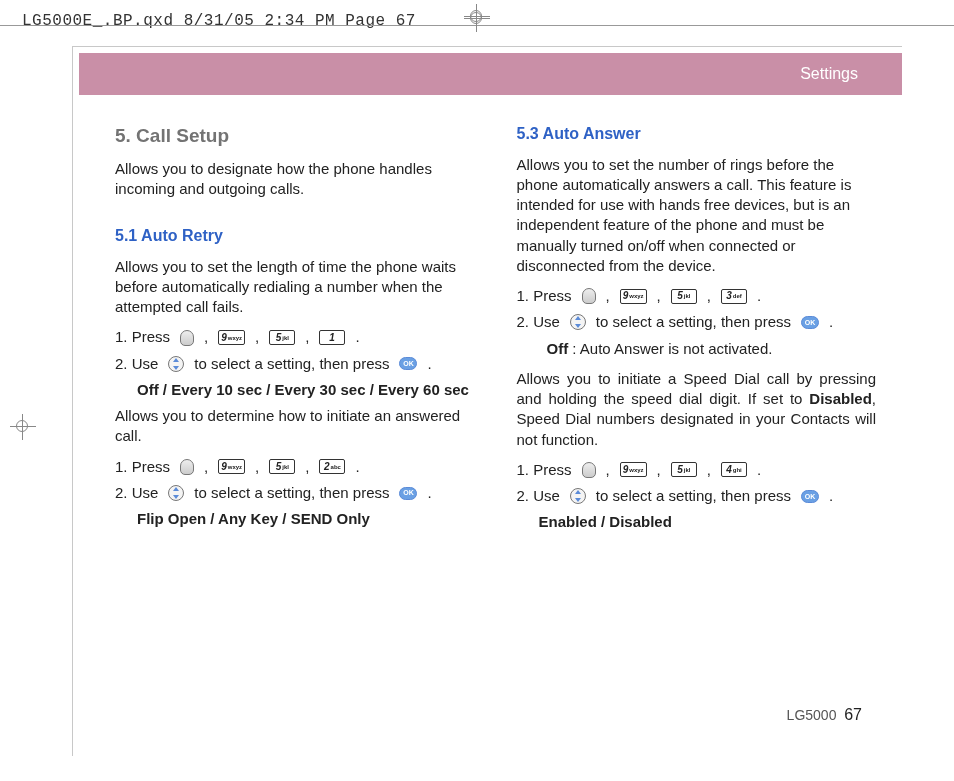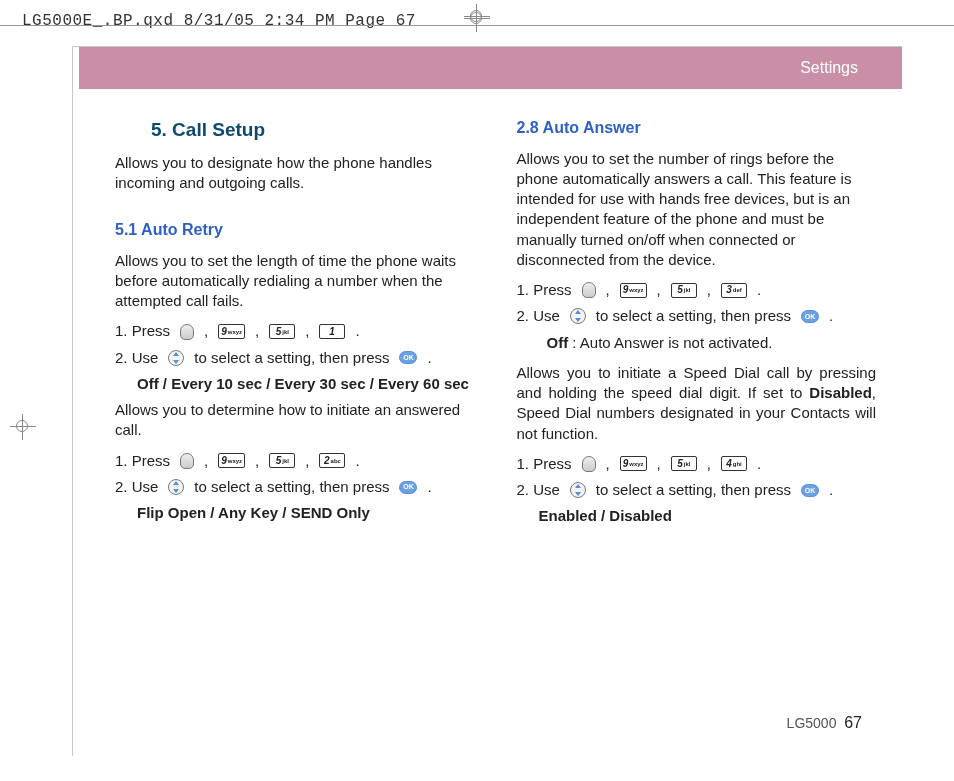--- a/index.html
+++ b/index.html
@@ -46,44 +46,44 @@
 
   .page {
     position: absolute;
     top: 46px;
     left: 72px;
     width: 830px;
     height: 710px;
     border-left: 1px solid #c8c8c8;
     border-top: 1px solid #c8c8c8;
     padding-left: 6px;
+    padding-top: 6px;
   }
   .banner {
     width: 823px;
     height: 42px;
     background: #c98fa7;
     display:flex;
     align-items:center;
     justify-content:flex-end;
     padding-right: 44px;
     color:#fff;
     font-size:16px;
   }
   .columns {
     display:flex;
     gap: 42px;
     padding: 28px 26px 0 36px;
   }
   .col { width: 360px; font-size: 15px; line-height: 1.35; }
   h2.section {
-    color:#0c4a6e;
+    color:#737373;
     font-size:19px;
     font-weight:bold;
     margin-bottom:10px;
-    margin-left:36px;
   }
   h3.sub {
     color:#2e61c5;
     font-size:16px;
     font-weight:bold;
     margin-top:26px;
     margin-bottom:10px;
   }
   .col p { margin-bottom:10px; }
   .step { margin-bottom:6px; display:flex; flex-wrap:wrap; align-items:center; gap:10px; }
@@ -122,21 +122,21 @@
   }
   .nav::before { top:1px; border-bottom:4px solid #5b8bd8; width:0; height:0;}
   .nav::after { bottom:1px; border-top:4px solid #5b8bd8; width:0; height:0;}
   .ok {
     display:inline-flex; width:18px; height:13px; border:1px solid #5b8bd8; border-radius:7px;
     background:#6aa0e4; color:#fff; font-size:7px; font-weight:bold; align-items:center; justify-content:center;
     vertical-align:middle;
   }
   .footer {
     position:absolute;
-    bottom:24px;
+    bottom:32px;
     right:40px;
     font-size:14px;
     color:#555;
   }
   .footer .pn { color:#222; font-size:16px; }
   b { font-weight:bold; }
 </style>
 </head>
 <body>
 
@@ -219,21 +219,21 @@
         <span>2. Use</span>
         <span class="nav"></span>
         <span>to select a setting, then press</span>
         <span class="ok">OK</span>
           <span>.</span>
       </div>
       <div class="opts">Flip Open / Any Key / SEND Only</div>
     </div>
 
     <div class="col">
-      <h3 class="sub" style="margin-top:0">2.8 Auto Answer</h3>
+      <h3 class="sub" style="margin-top:0">5.3 Auto Answer</h3>
       <p>Allows you to set the number of rings before the phone automatically answers a call. This feature is intended for use with hands free devices, but is an independent feature of the phone and must be manually turned on/off when connected or disconnected from the device.</p>
       <div class="step">
         <span>1. Press</span>
         <span class="soft"></span>
           <span>,</span>
         <span class="key">
             <span class="num">9</span>
             <span class="lbl">wxyz</span>
           </span>
           <span>,</span>

